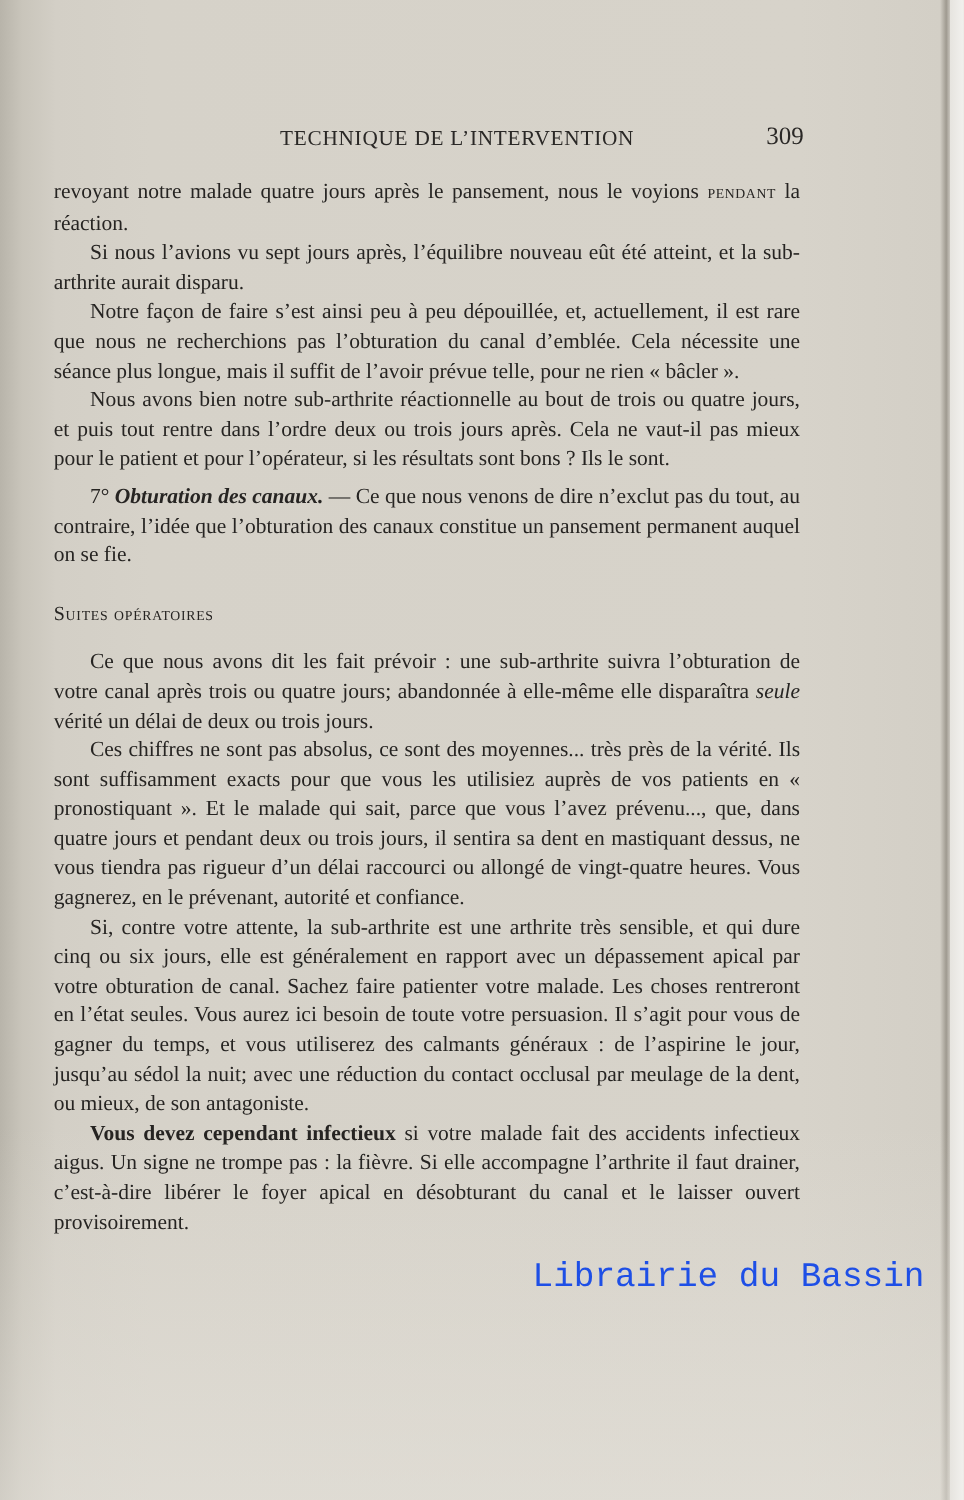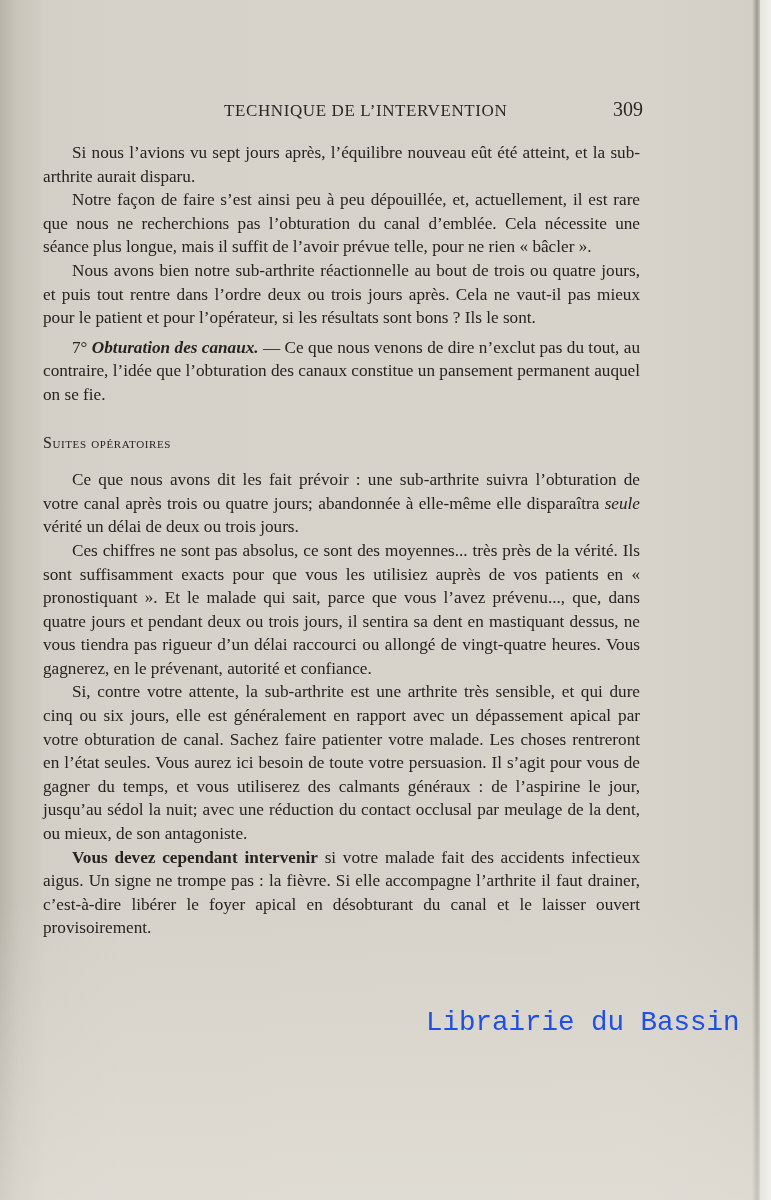--- a/index.html
+++ b/index.html
@@ -56,24 +56,25 @@
 
 <div class="page">
   <div class="page-bottom-light"></div>
 </div>
 <div class="edge"></div>
 
 <div class="running-head">Technique de l’intervention</div>
 <div class="page-number">309</div>
 
 <div class="text">
+  <p class="noindent"><span>revoyant notre malade quatre jours après le pansement, nous le voyions</span> <span class="sc">pendant</span><span> la réaction.</span></p>
   <p>Si nous l’avions vu sept jours après, l’équilibre nouveau eût été atteint, et la sub-arthrite aurait disparu.</p>
   <p>Notre façon de faire s’est ainsi peu à peu dépouillée, et, actuellement, il est rare que nous ne recherchions pas l’obturation du canal d’emblée. Cela nécessite une séance plus longue, mais il suffit de l’avoir prévue telle, pour ne rien « bâcler ».</p>
   <p>Nous avons bien notre sub-arthrite réactionnelle au bout de trois ou quatre jours, et puis tout rentre dans l’ordre deux ou trois jours après. Cela ne vaut-il pas mieux pour le patient et pour l’opérateur, si les résultats sont bons ? Ils le sont.</p>
   <p class="gap"><span>7°</span> <span class="bold-italic">Obturation des canaux.</span><span> — Ce que nous venons de dire n’exclut pas du tout, au contraire, l’idée que l’obturation des canaux constitue un pansement permanent auquel on se fie.</span></p>
   <p class="heading">Suites opératoires</p>
   <p><span>Ce que nous avons dit les fait prévoir : une sub-arthrite suivra l’obturation de votre canal après trois ou quatre jours; abandonnée à elle-même elle disparaîtra </span><span class="ital">seule</span><span> vérité un délai de deux ou trois jours.</span></p>
   <p>Ces chiffres ne sont pas absolus, ce sont des moyennes... très près de la vérité. Ils sont suffisamment exacts pour que vous les utilisiez auprès de vos patients en « pronostiquant ». Et le malade qui sait, parce que vous l’avez prévenu..., que, dans quatre jours et pendant deux ou trois jours, il sentira sa dent en mastiquant dessus, ne vous tiendra pas rigueur d’un délai raccourci ou allongé de vingt-quatre heures. Vous gagnerez, en le prévenant, autorité et confiance.</p>
   <p>Si, contre votre attente, la sub-arthrite est une arthrite très sensible, et qui dure cinq ou six jours, elle est généralement en rapport avec un dépassement apical par votre obturation de canal. Sachez faire patienter votre malade. Les choses rentreront en l’état seules. Vous aurez ici besoin de toute votre persuasion. Il s’agit pour vous de gagner du temps, et vous utiliserez des calmants généraux : de l’aspirine le jour, jusqu’au sédol la nuit; avec une réduction du contact occlusal par meulage de la dent, ou mieux, de son antagoniste.</p>
-  <p><span class="bold">Vous devez cependant intervenir</span><span> si votre malade fait des accidents infectieux aigus. Un signe ne trompe pas : la fièvre. Si elle accompagne l’arthrite il faut drainer, c’est-à-dire libérer le foyer apical en désobturant du canal et le laisser ouvert provisoirement.</span></p>
+  <p><span class="bold">Vous devez cependant infectieux</span><span> si votre malade fait des accidents infectieux aigus. Un signe ne trompe pas : la fièvre. Si elle accompagne l’arthrite il faut drainer, c’est-à-dire libérer le foyer apical en désobturant du canal et le laisser ouvert provisoirement.</span></p>
 </div>
 
 <div class="watermark">Librairie du Bassin</div>
 
 </body></html>

